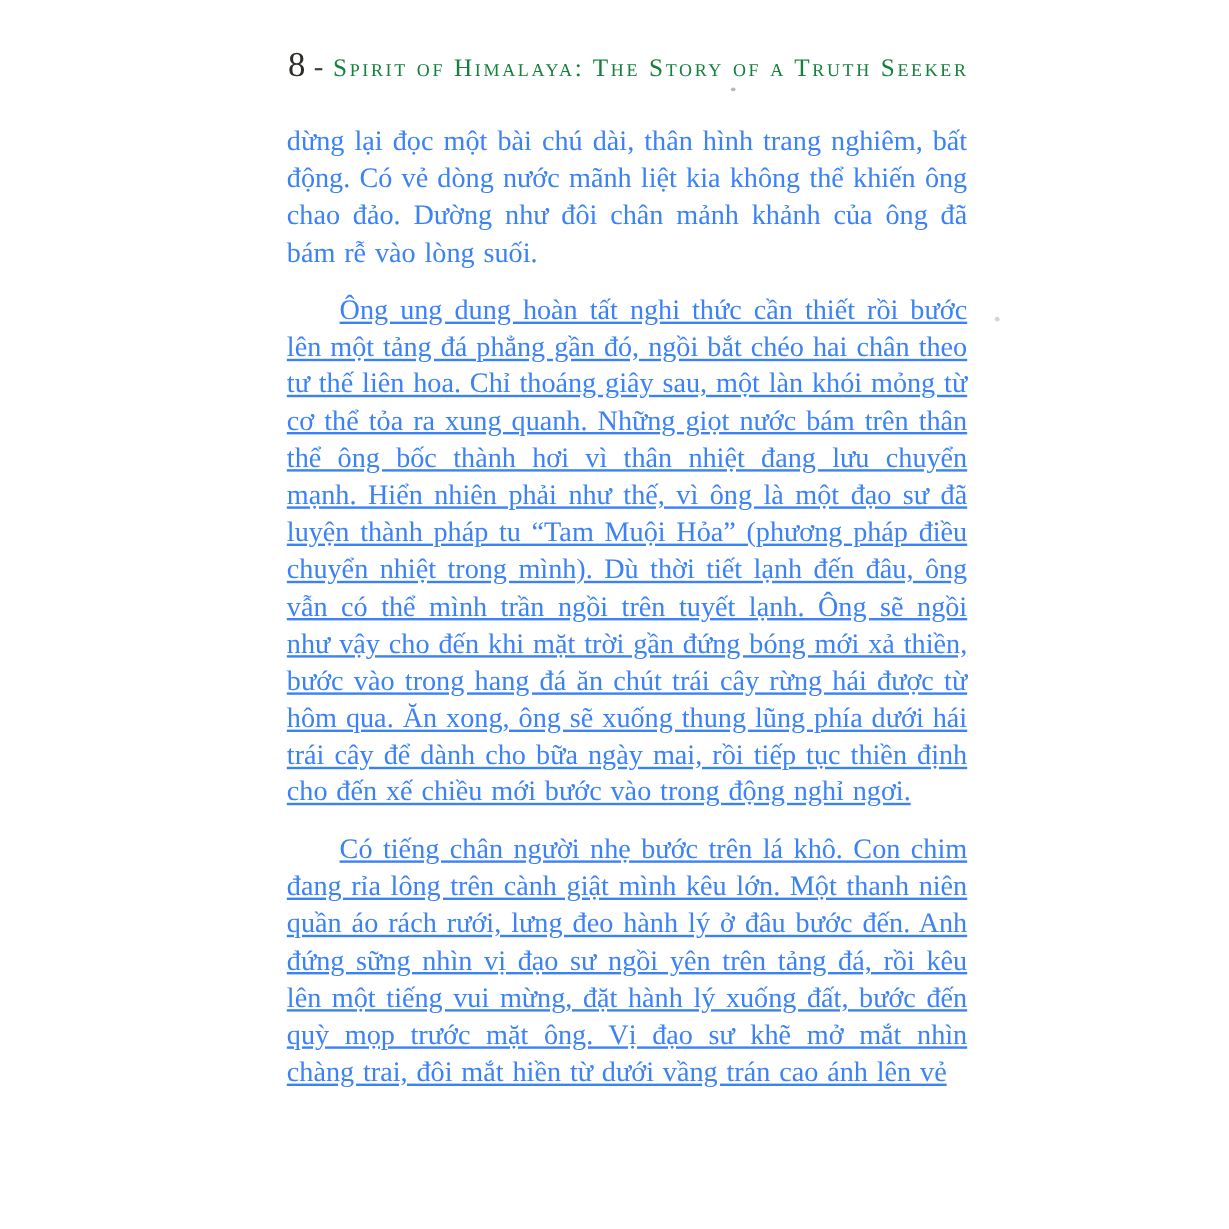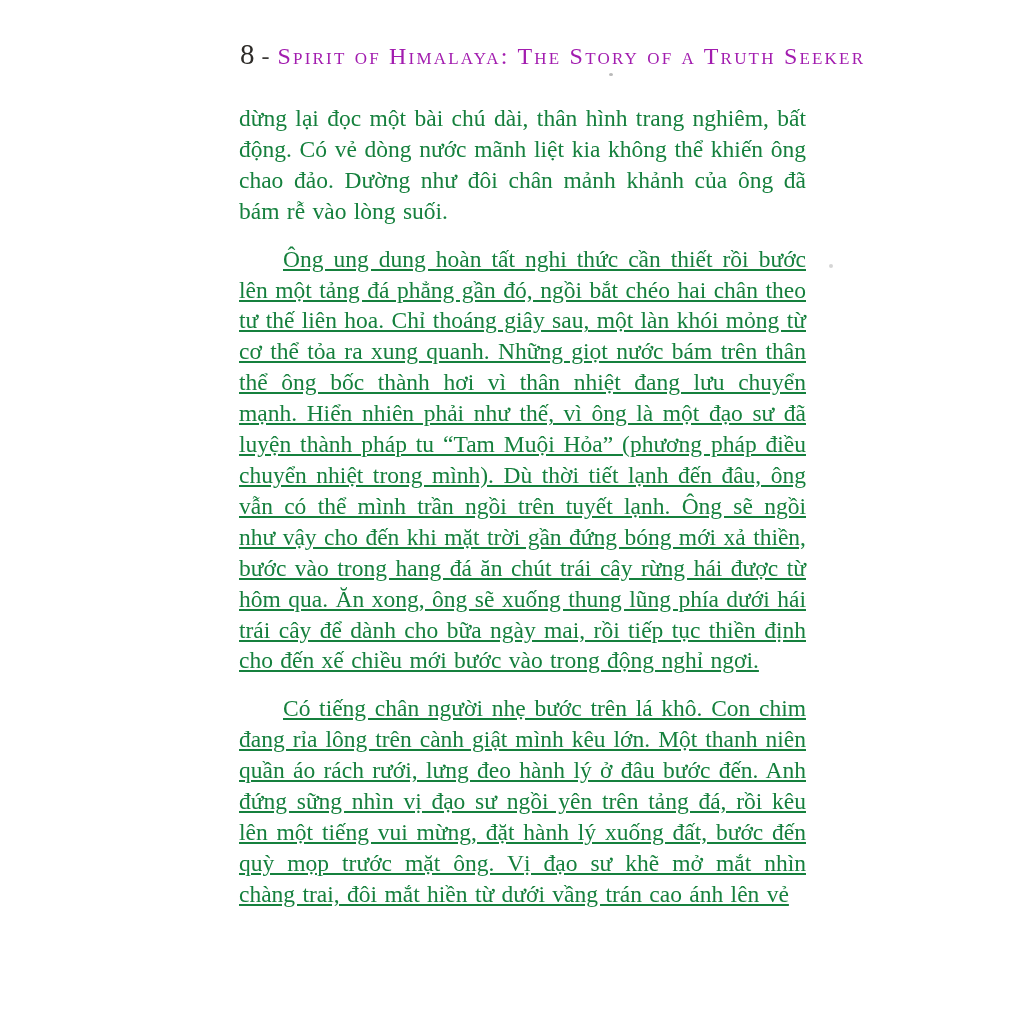--- a/index.html
+++ b/index.html
@@ -40,32 +40,32 @@
   }
 
   .sep {
     font-size: 24px;
     margin: 0 8px 0 6px;
     color: #3c3a37;
   }
 
   .running-title {
     font-variant: small-caps;
-    font-size: 24px;
+    font-size: 21px;
     letter-spacing: 2.2px;
-    color: #a21caf;
+    color: #15803d;
   }
 
   
   .text-block {
     position: absolute;
     left: 239px;
     top: 103px;
     width: 567px;
-    color: #15803d;
+    color: #3b82f6;
     font-size: 23.5px;
     line-height: 30.9px;
     text-align: justify;
     text-justify: inter-word;
   }
 
   .para {
     margin-bottom: 17px;
     word-spacing: 1.5px;
   }

